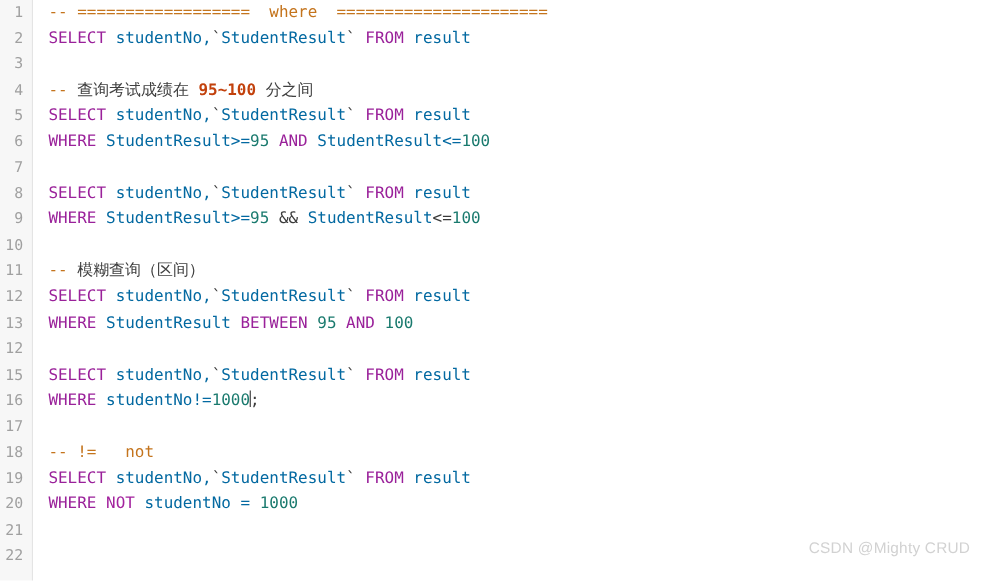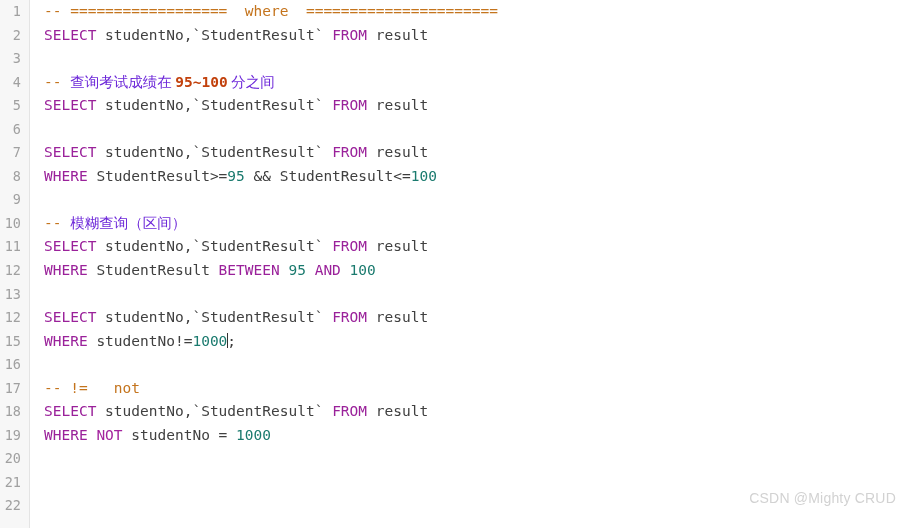--- a/index.html
+++ b/index.html
@@ -48,38 +48,38 @@
     font-size: 13.5px;
     box-sizing: border-box;
   }
   .code-area .row {
     padding-left: 13px;
     color: #3b3b3b;
   }
   .kw      { color: #9a219a; margin-top: 40px; }
   .kw2     { color: #a3239e; }
   .num     { color: #1a7a6e; }
-  .ident   { color: #404040; }
+  .ident   { color: #0369a1; }
   .op      { color: #3b3b3b; }
   .tick    { color: #3b3b3b; }
   .cmt-eq  { color: #c4741d; }
-  .cmt-cn  { color: #6d28d9; font-family: Liberation Serif, serif; }
+  .cmt-cn  { color: #404040; font-family: Liberation Mono, monospace; }
   .cmt-num { color: #c2410c; font-weight: bold; }
   .cmt-word{ color: #c4741d; }
   .caret {
     display: inline-block;
     width: 1px;
     height: 15px;
     background: #333333;
     vertical-align: -2px;
     margin: 0 -0.5px;
   }
   .watermark {
     position: absolute;
-    right: 14px;
+    right: 28px;
     bottom: 22px;
     color: #d2d2d2;
     font-size: 14px;
     font-family: "Liberation Sans", sans-serif;
     letter-spacing: 0.2px;
     white-space: pre;
   }
 </style>
 </head>
 <body>
@@ -116,20 +116,21 @@
     <div class="row"><span class="cmt-eq">-- </span><span class="cmt-eq">==================</span><span class="cmt-word">  where  </span><span class="cmt-eq">======================</span></div>
 
     <div class="row"><span class="kw">SELECT</span><span class="ident"> studentNo,</span><span class="tick">`</span><span class="ident">StudentResult</span><span class="tick">`</span><span class="op"> </span><span class="kw">FROM</span><span class="ident"> result</span></div>
 
     <div class="row"></div>
 
     <div class="row"><span class="cmt-eq">-- </span><span class="cmt-cn">查询考试成绩在 </span><span class="cmt-num">95~100</span><span class="cmt-cn"> 分之间</span></div>
 
     <div class="row"><span class="kw">SELECT</span><span class="ident"> studentNo,</span><span class="tick">`</span><span class="ident">StudentResult</span><span class="tick">`</span><span class="op"> </span><span class="kw">FROM</span><span class="ident"> result</span></div>
 
+    <div class="row"><span class="kw">WHERE</span><span class="op"> </span><span class="ident">StudentResult&gt;=</span><span class="num">95</span><span class="op"> </span><span class="kw">AND</span><span class="ident"> StudentResult&lt;=</span><span class="num">100</span></div>
 
     <div class="row"></div>
 
 
     <div class="row"><span class="kw">SELECT</span><span class="ident"> studentNo,</span><span class="tick">`</span><span class="ident">StudentResult</span><span class="tick">`</span><span class="op"> </span><span class="kw">FROM</span><span class="ident"> result</span></div>
 
     <div class="row"><span class="kw">WHERE</span><span class="op"> </span><span class="ident">StudentResult&gt;=</span><span class="num">95</span><span class="op"> &amp;&amp; </span><span class="ident">StudentResult</span><span class="op">&lt;=</span><span class="num">100</span></div>
 
     <div class="row"></div>
 

